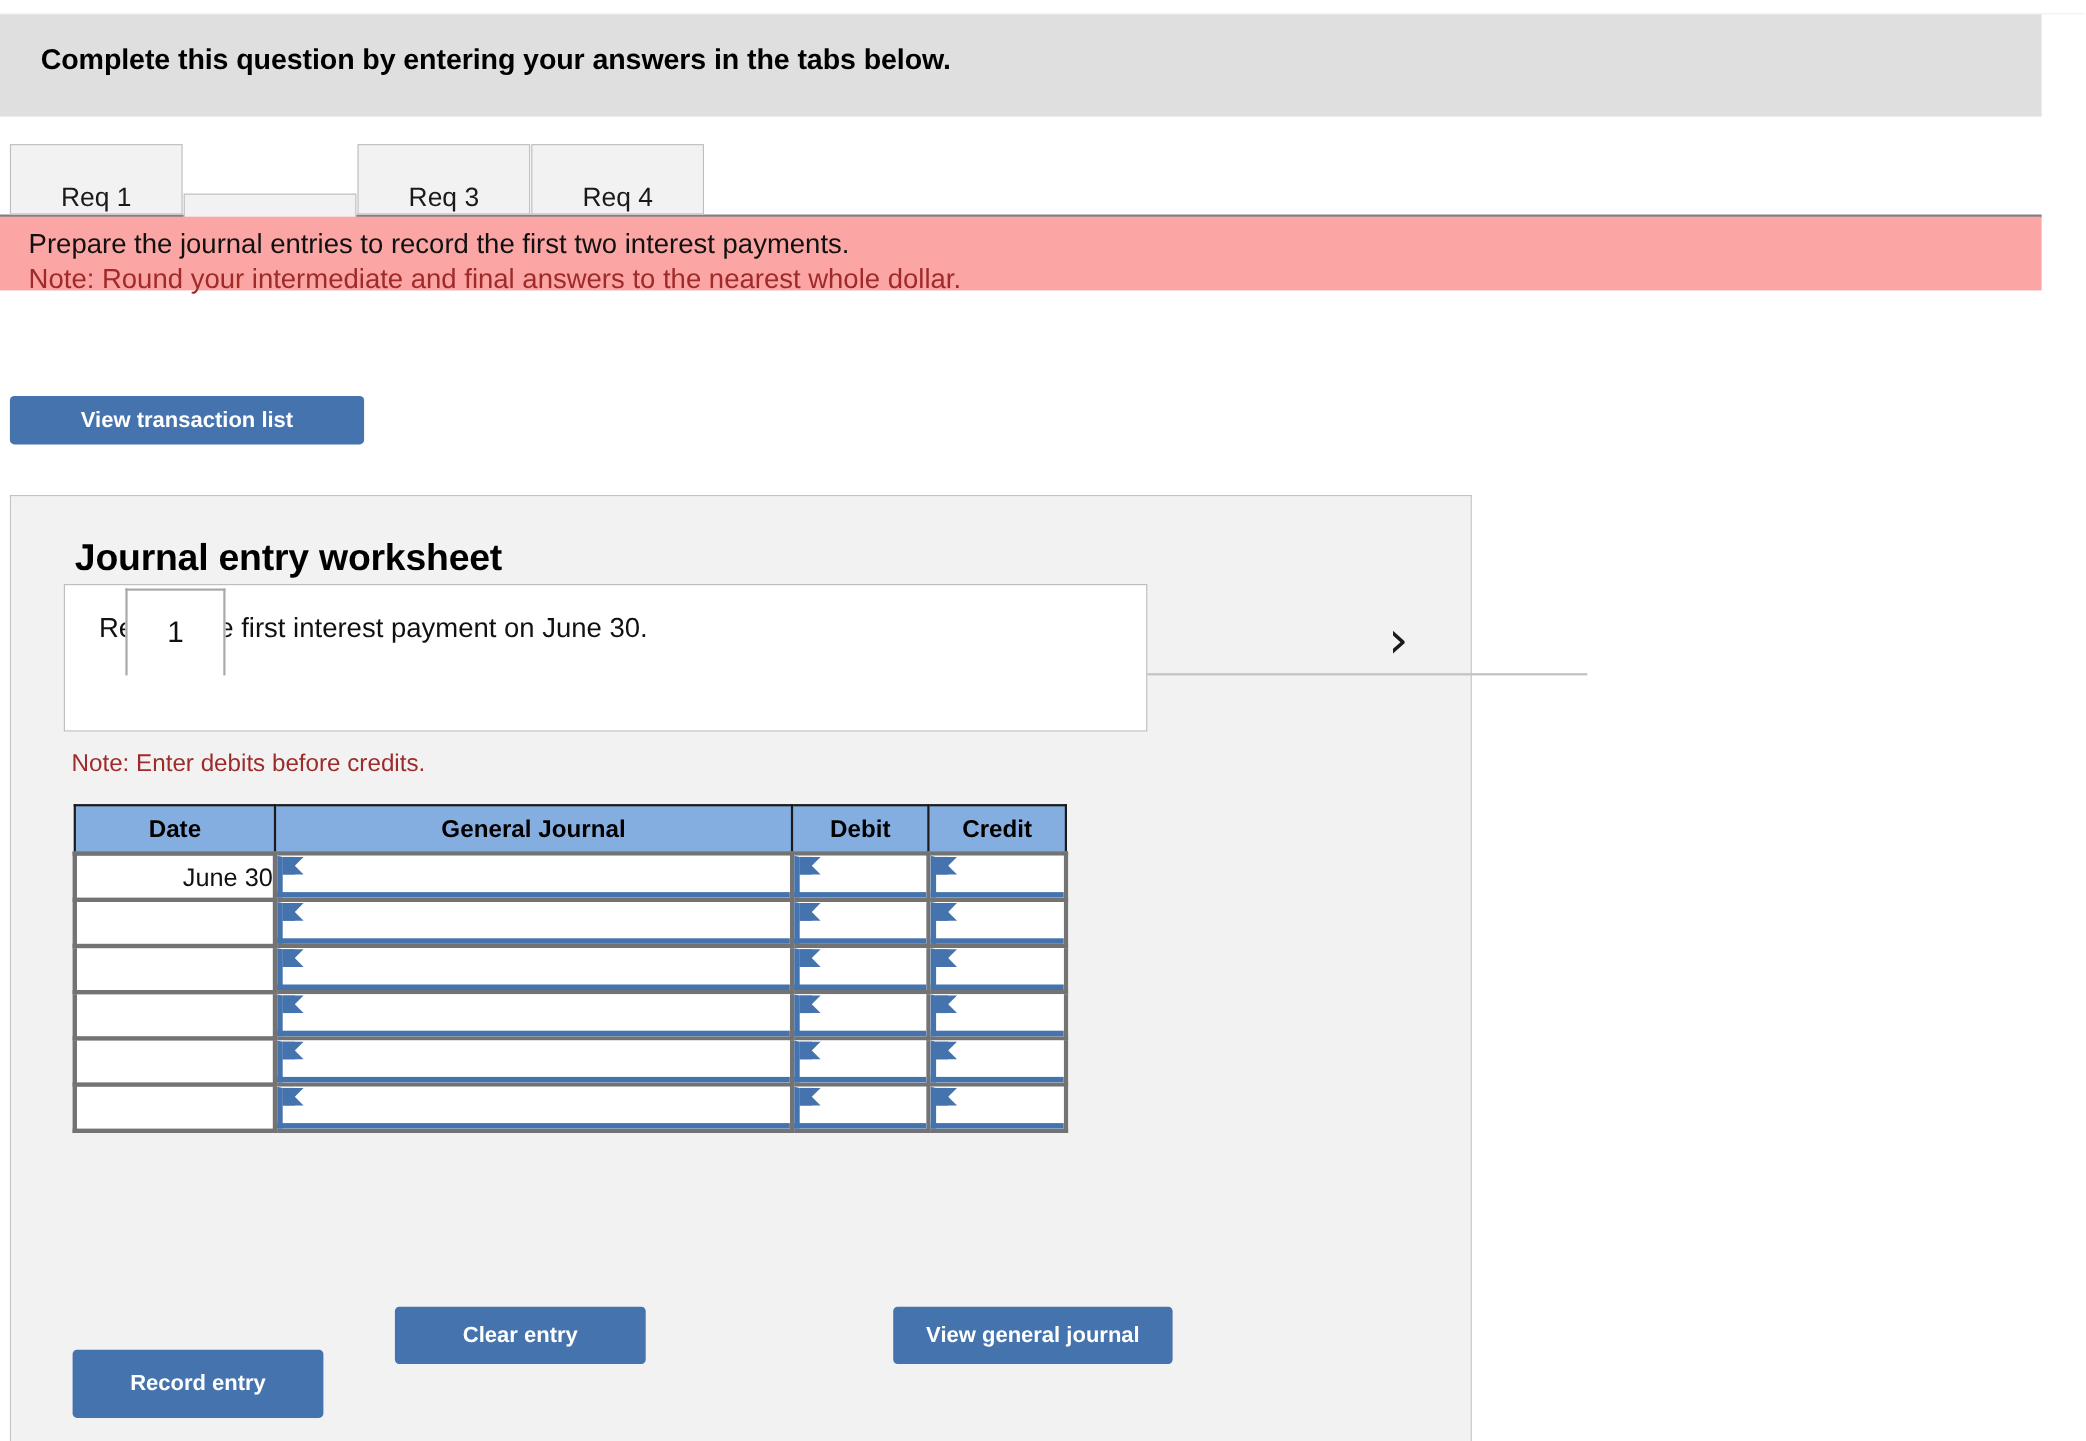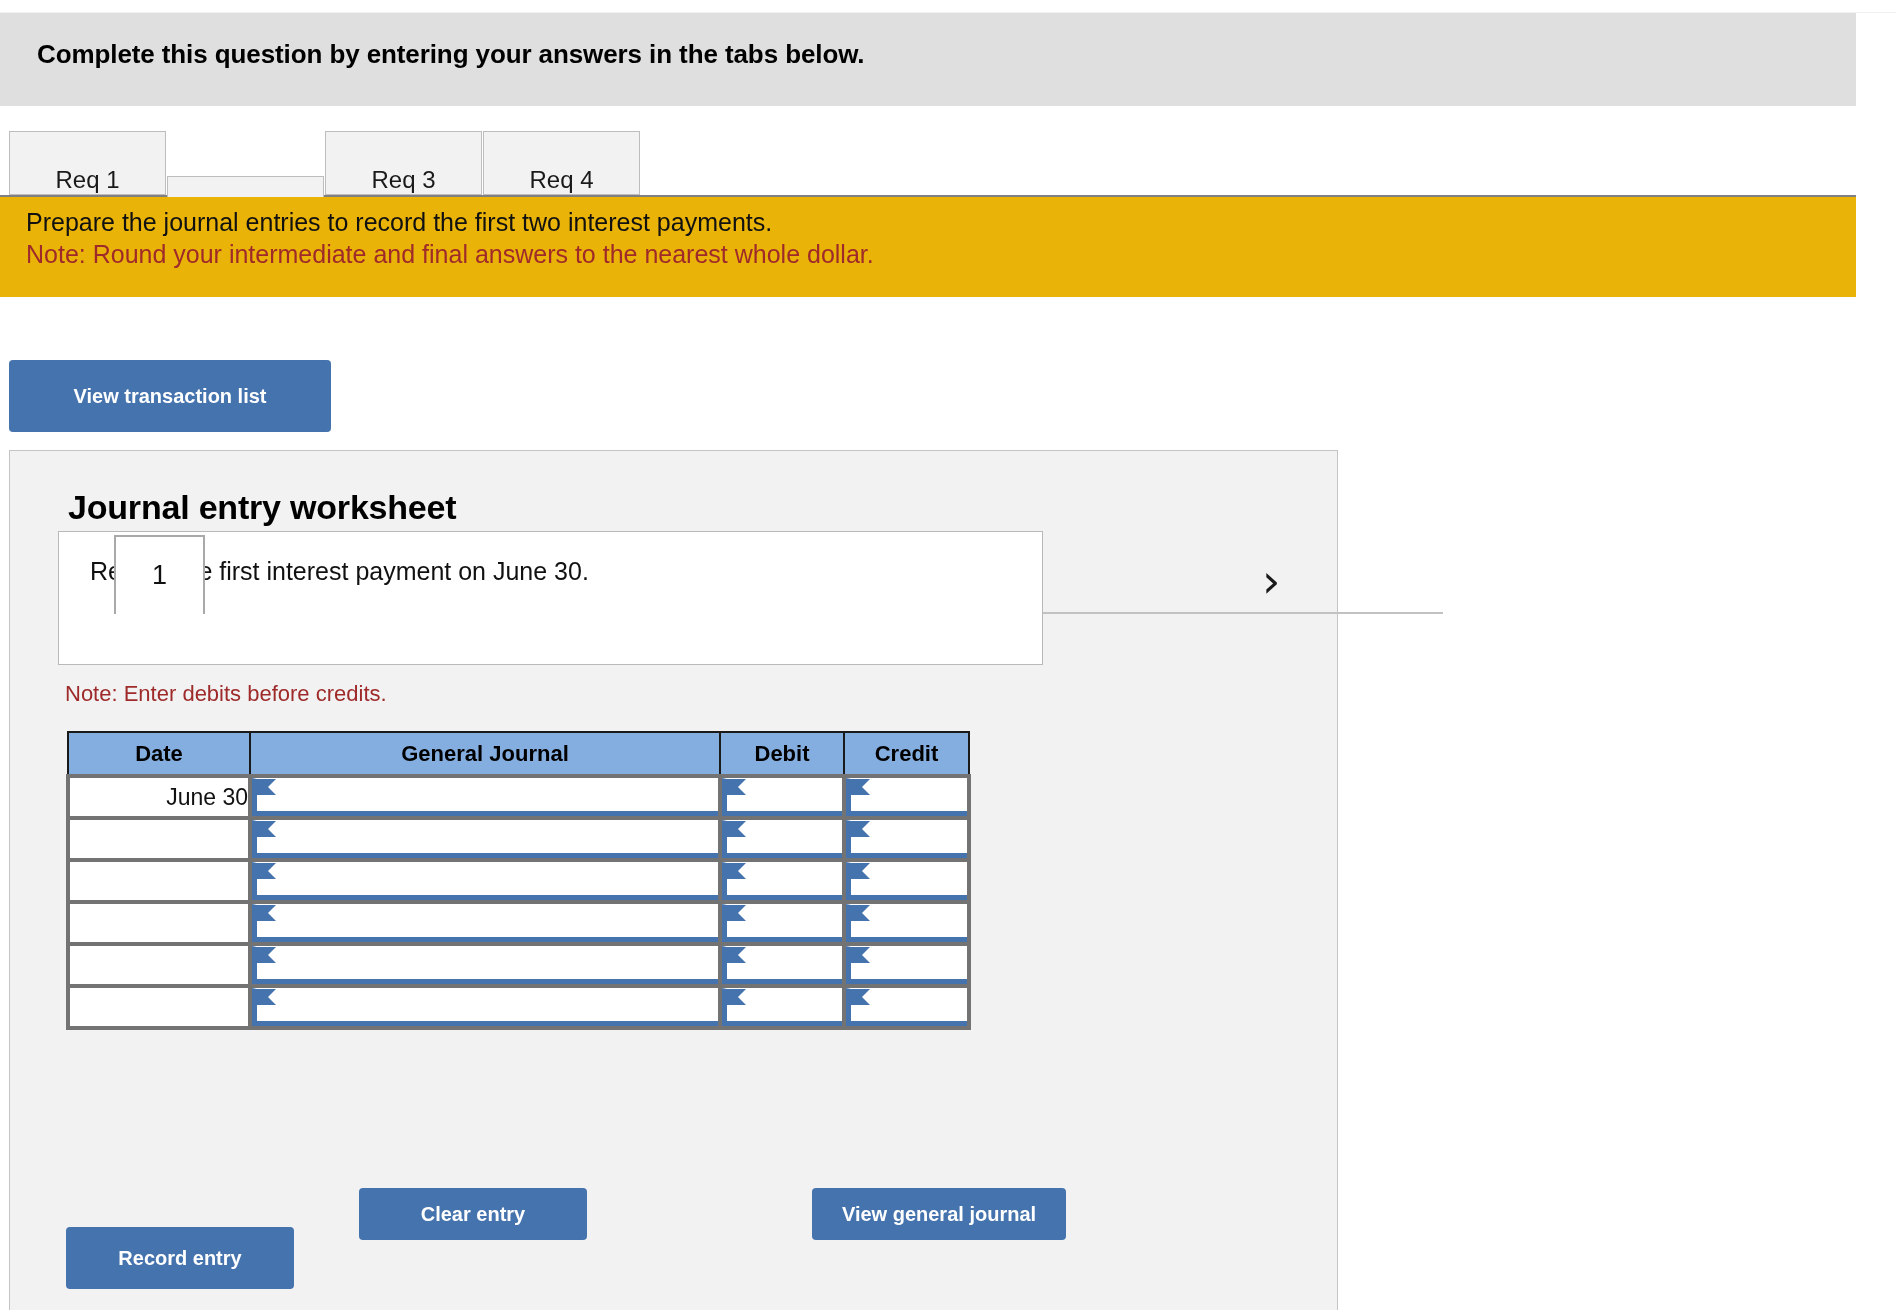--- a/index.html
+++ b/index.html
@@ -73,22 +73,22 @@
     background: #ffffff;
     border: 3px dotted #3f72b0;
     height: 67px;
     z-index: 4;
   }
 
   
   #instruction-band {
     position: absolute;
     left: 0; top: 197px;
-    width: 1856px; height: 100px;
-    background: #eab308;
+    width: 1856px; height: 67px;
+    background: #fca5a5;
     box-sizing: border-box;
   }
   #instruction-band .line1 {
     position: absolute;
     left: 26px; top: 11px;
     font-size: 25px;
     color: #111111;
     white-space: nowrap;
   }
   #instruction-band .line2 {
@@ -110,21 +110,21 @@
     font-weight: bold;
     display: flex;
     align-items: center;
     justify-content: center;
     cursor: pointer;
     box-sizing: border-box;
   }
   #view-transaction-list {
     position: absolute;
     left: 9px; top: 360px;
-    width: 322px; height: 72px;
+    width: 322px; height: 44px;
   }
 
   
   #worksheet-panel {
     position: absolute;
     left: 9px; top: 450px;
     width: 1329px; height: 860px;
     background: #f2f2f2;
     border: 1px solid #c4c4c4;
     border-bottom: none;

